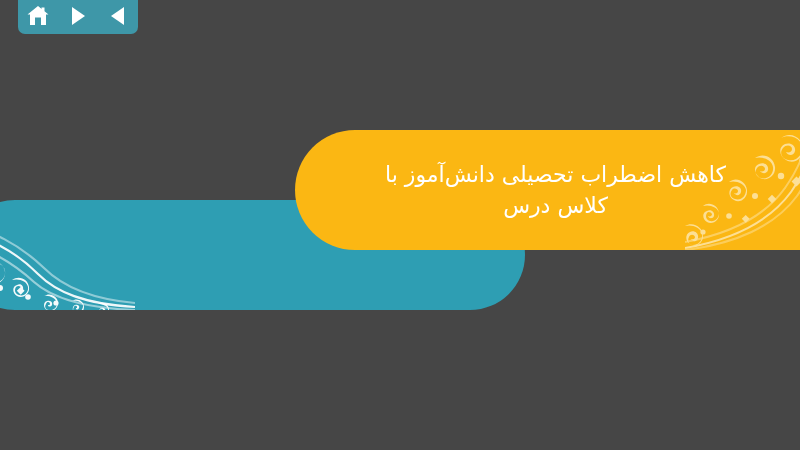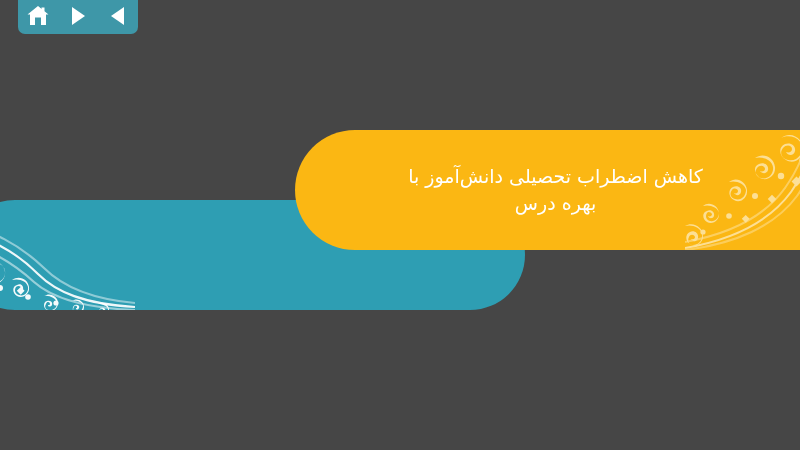--- a/index.html
+++ b/index.html
@@ -109,21 +109,21 @@
     display: flex;
     flex-direction: column;
     align-items: center;
     justify-content: center;
     z-index: 25;
     padding: 0 22px 0 18px;
     box-sizing: border-box;
   }
   .title-line {
     color: #ffffff;
-    font-size: 19px;
+    font-size: 22px;
     line-height: 1.42;
     font-weight: 400;
     text-align: center;
     white-space: nowrap;
     direction: rtl;
     unicode-bidi: bidi-override;
     letter-spacing: 0;
   }
   .tofu {
     display: inline-block;
@@ -213,17 +213,17 @@
         <rect x="84" y="66" width="6" height="6" transform="rotate(45 87 69)"></rect>
         <rect x="58" y="86" width="5.5" height="5.5" transform="rotate(45 60.7 88.7)"></rect>
         <rect x="116" y="10" width="6" height="6" transform="rotate(45 119 13)"></rect>
         <path d="M122,60 c6,-4 14,0 14,8 c0,6 -6,10 -11,7 c-5,-3 -5,-9 -1,-11 c4,-1 7,1 6,5 c-1,3 -4,3 -5,0 c2,0 3,0 3,-2 c-1,-2 -3,-2 -4,0 c-2,3 0,6 3,6 c5,1 8,-3 8,-8 c-1,-5 -9,-8 -13,-5z"></path>
         <path d="M0,96 c8,-5 18,1 18,10 c0,7 -7,12 -13,8 c-5,-3 -5,-10 0,-12 c4,-2 9,1 8,6 c-1,4 -5,4 -7,1 c2,1 4,0 4,-2 c-1,-3 -5,-3 -6,0 c-2,4 0,8 4,8 c6,0 10,-5 9,-11 c-1,-7 -11,-10 -17,-8z"></path>
       </g>
     </svg>
 
     <div id="title-block">
       <div class="title-line">کاهش اضطراب تحصیلی دانش‌آموز با</div>
-      <div class="title-line">بهره درس</div>
+      <div class="title-line">کلاس درس</div>
     </div>
   </div>
 
 </div>
 
 </body></html>

